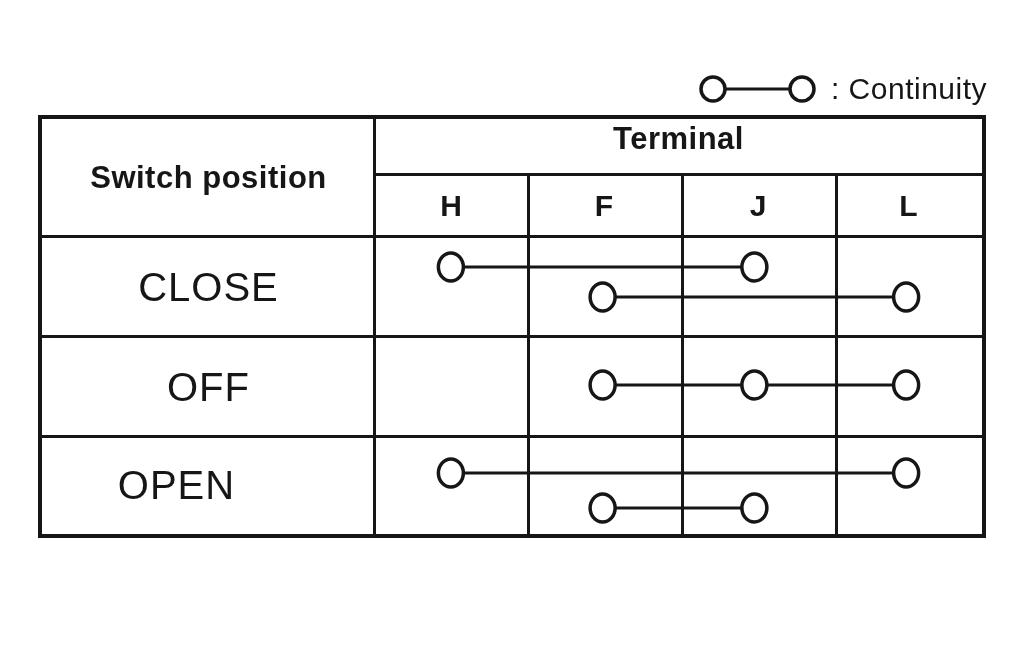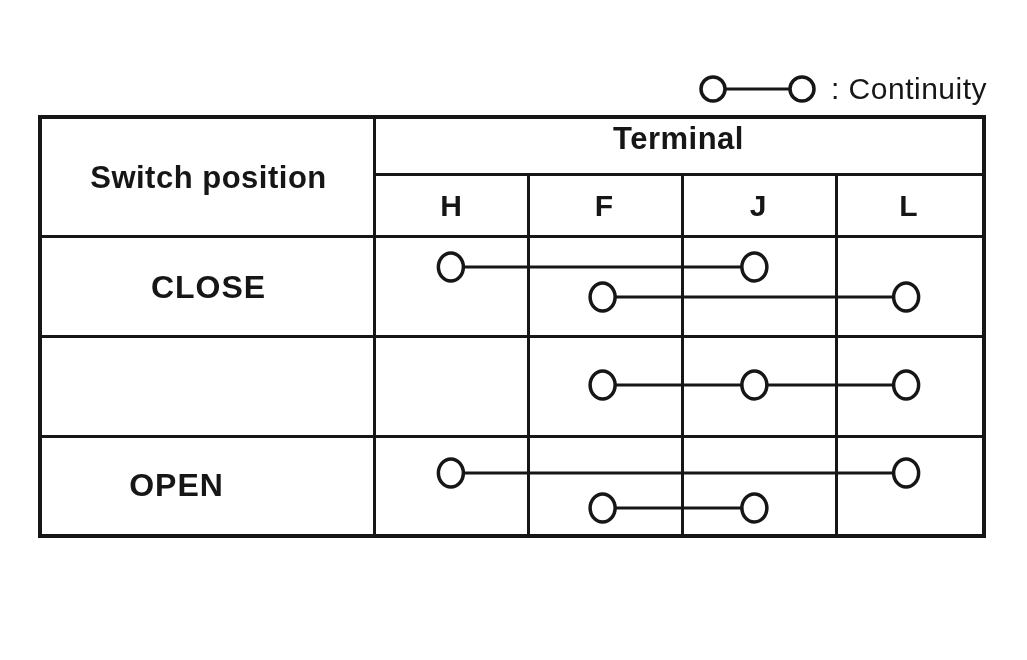--- a/index.html
+++ b/index.html
@@ -28,21 +28,21 @@
   .h1 { left:331px; top:54px;  width:609px; height:3px; }
   .h2 { left:0;     top:116px; width:940px; height:3px; }
   .h3 { left:0;     top:216px; width:940px; height:3px; }
   .h4 { left:0;     top:316px; width:940px; height:3px; }
   .cell {
     position:absolute; display:flex; align-items:center; justify-content:center;
     text-align:center;
   }
   .hdr  { font-weight:700; font-size:31px; letter-spacing:0.5px; }
   .sub  { font-weight:700; font-size:30px; }
-  .rowlabel { font-weight:700; font-size:32px; letter-spacing:1px; }
+  .rowlabel { font-weight:400; font-size:40px; letter-spacing:1px; }
   .corner { left:0; top:0; width:333px; height:118px;border-radius:12px; }
   .group  { left:333px; top:0; width:607px; height:40px; }
   .subH { left:333px; top:56px; width:152px; height:62px; }
   .subF { left:485px; top:56px; width:154px; height:62px; }
   .subJ { left:639px; top:56px; width:154px; height:62px; }
   .subL { left:793px; top:56px; width:147px; height:62px; }
   .rl0 { left:0; top:118px; width:333px; height:100px; }
   .rl1 { left:0; top:218px; width:333px; height:100px; }
   .rl2 { left:0; top:318px; width:269px; height:97px; }
   #conn-svg { position:absolute; left:333px; top:118px; }
@@ -78,20 +78,21 @@
 
     <div class="cell corner hdr">Switch position</div>
     <div class="cell group hdr">Terminal</div>
 
     <div class="cell subH sub">H</div>
     <div class="cell subF sub">F</div>
     <div class="cell subJ sub">J</div>
     <div class="cell subL sub">L</div>
 
     <div class="cell rl0 rowlabel">CLOSE</div>
+    <div class="cell rl1 rowlabel">OFF</div>
     <div class="cell rl2 rowlabel">OPEN</div>
 
     <svg id="conn-svg" width="607" height="297" viewBox="0 0 607 297">
         <line x1="75.875" y1="30" x2="379.375" y2="30" stroke="#161616" stroke-width="3"></line>
         <ellipse cx="75.875" cy="30" rx="12.5" ry="14" fill="#ffffff" stroke="#161616" stroke-width="3.5"></ellipse>
         <ellipse cx="379.375" cy="30" rx="12.5" ry="14" fill="#ffffff" stroke="#161616" stroke-width="3.5"></ellipse>
         <line x1="227.625" y1="60" x2="531.125" y2="60" stroke="#161616" stroke-width="3"></line>
         <ellipse cx="227.625" cy="60" rx="12.5" ry="14" fill="#ffffff" stroke="#161616" stroke-width="3.5"></ellipse>
         <ellipse cx="531.125" cy="60" rx="12.5" ry="14" fill="#ffffff" stroke="#161616" stroke-width="3.5"></ellipse>
         <line x1="227.625" y1="148" x2="379.375" y2="148" stroke="#161616" stroke-width="3"></line>

